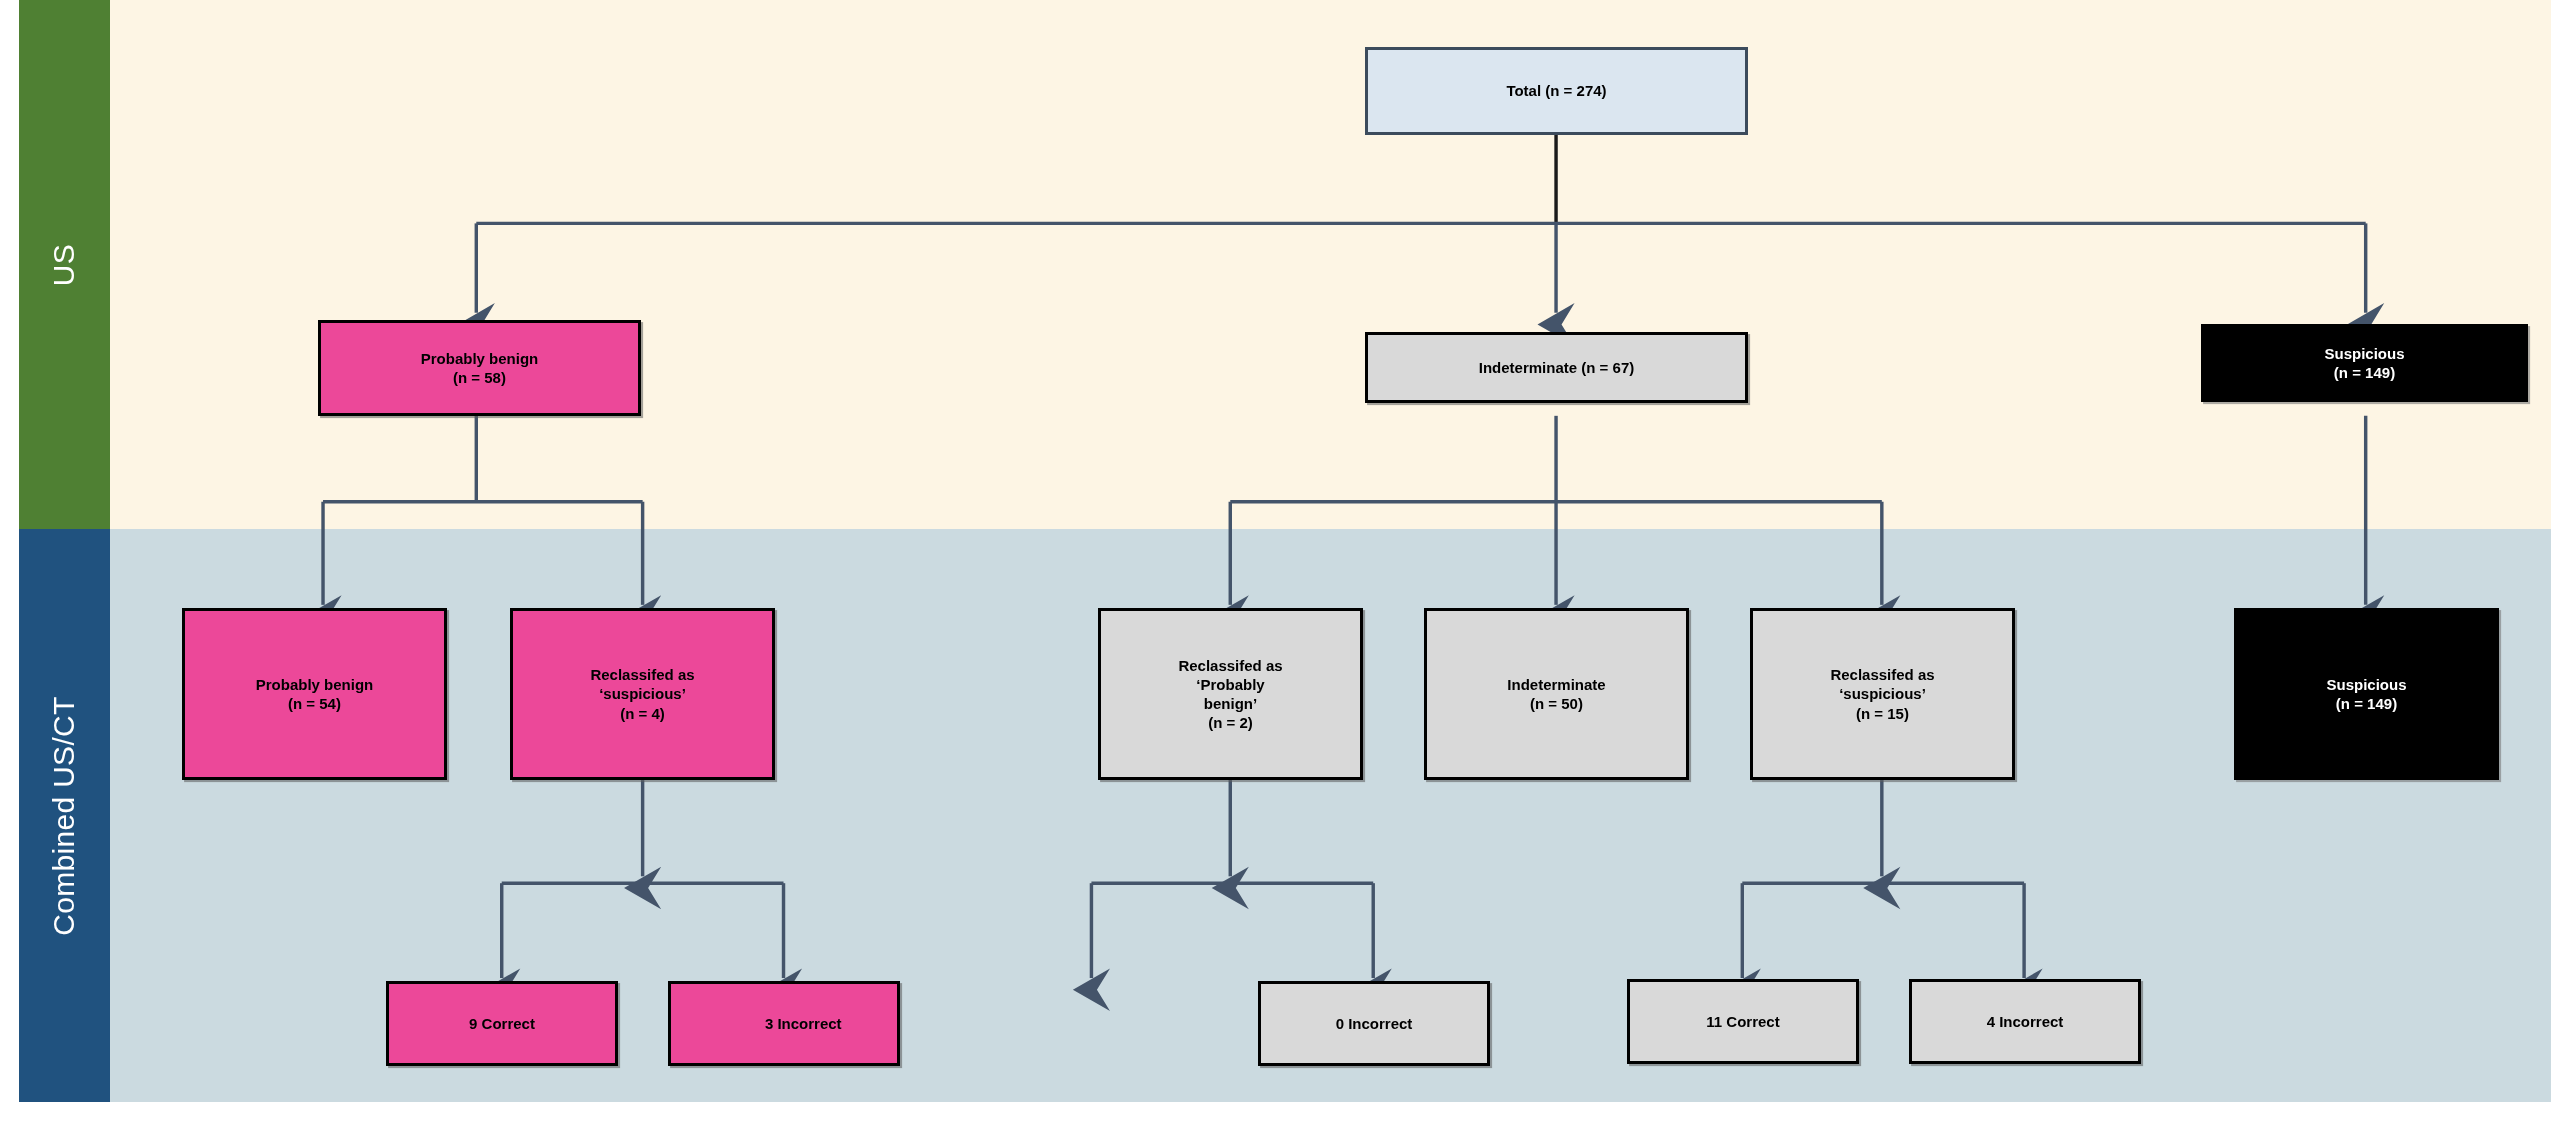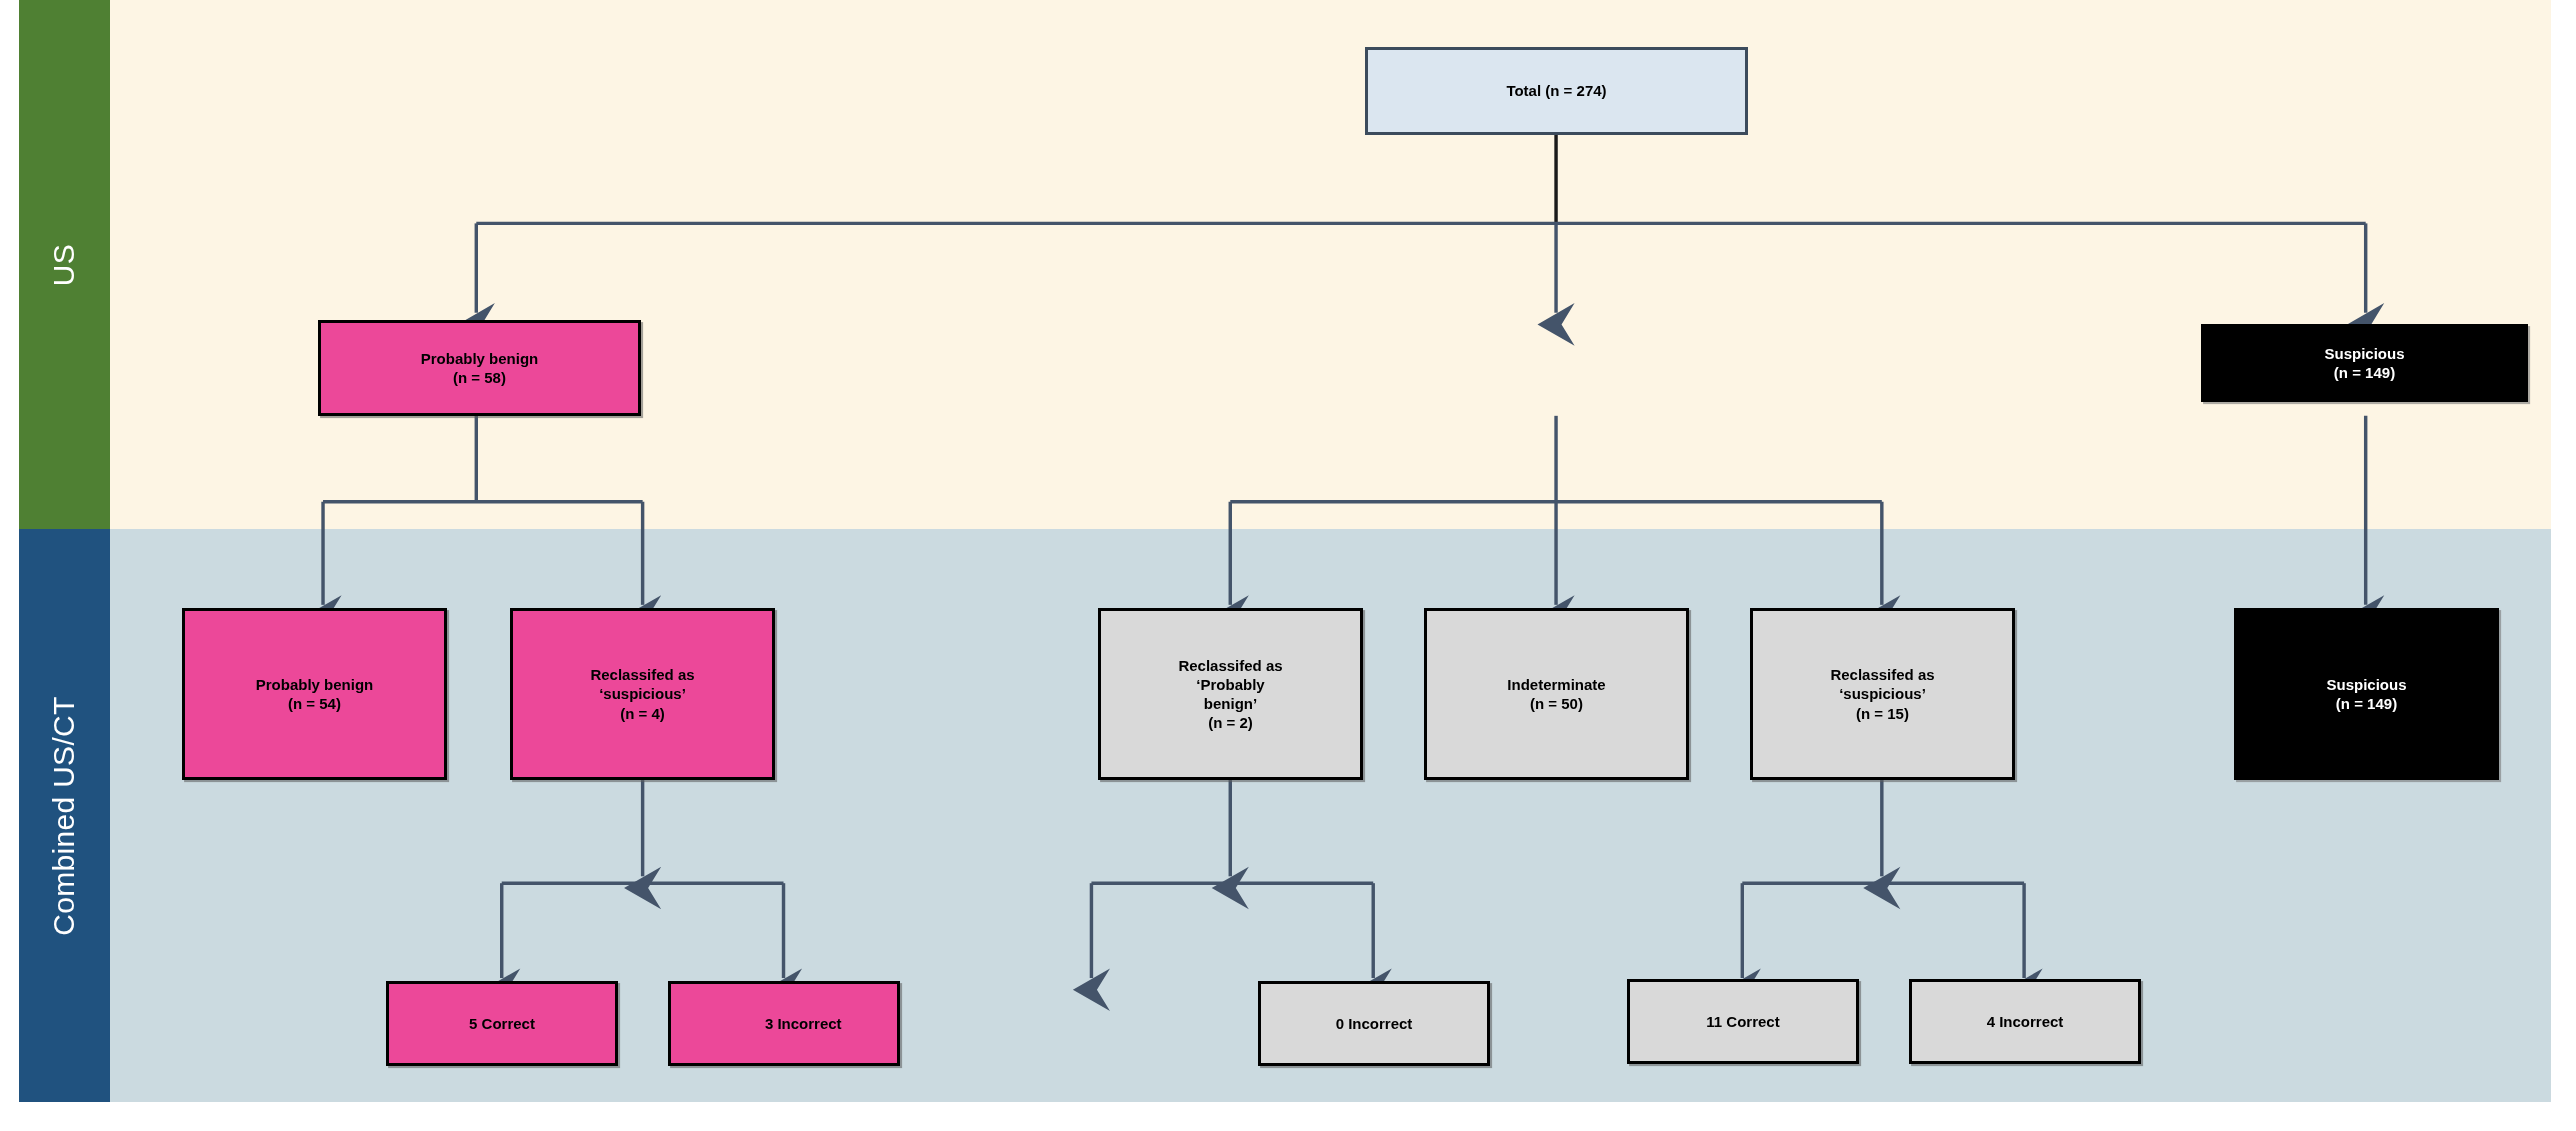--- a/index.html
+++ b/index.html
@@ -178,20 +178,23 @@
 
   <div class="node node-root" style="left:1365px; top:47px; width:383px; height:88px;">
     <span class="txt">Total (n = 274)</span>
   </div>
 
   <div class="node node-white" style="left:318px; top:320px; width:323px; height:96px;">
     <span class="txt">Probably benign
 (n = 58)</span>
   </div>
 
+  <div class="node node-gray" style="left:1365px; top:332px; width:383px; height:71px;">
+    <span class="txt">Indeterminate (n = 67)</span>
+  </div>
 
   <div class="node node-black" style="left:2201px; top:324px; width:327px; height:78px;">
     <span class="txt">Suspicious
 (n = 149)</span>
   </div>
 
   <div class="node node-white" style="left:182px; top:608px; width:265px; height:172px;">
     <span class="txt">Probably benign
 (n = 54)</span>
   </div>
@@ -219,21 +222,21 @@
 ‘suspicious’
 (n = 15)</span>
   </div>
 
   <div class="node node-black" style="left:2234px; top:608px; width:265px; height:172px;">
     <span class="txt">Suspicious
 (n = 149)</span>
   </div>
 
   <div class="node node-white" style="left:386px; top:981px; width:232px; height:85px;">
-    <span class="txt">5 Correct</span>
+    <span class="txt">9 Correct</span>
   </div>
 
   <div class="node node-white" style="left:668px; top:981px; width:232px; height:85px;padding-left:44px;">
     <span class="txt">3 Incorrect</span>
   </div>
 
 
   <div class="node node-gray" style="left:1258px; top:981px; width:232px; height:85px;">
     <span class="txt">0 Incorrect</span>
   </div>

